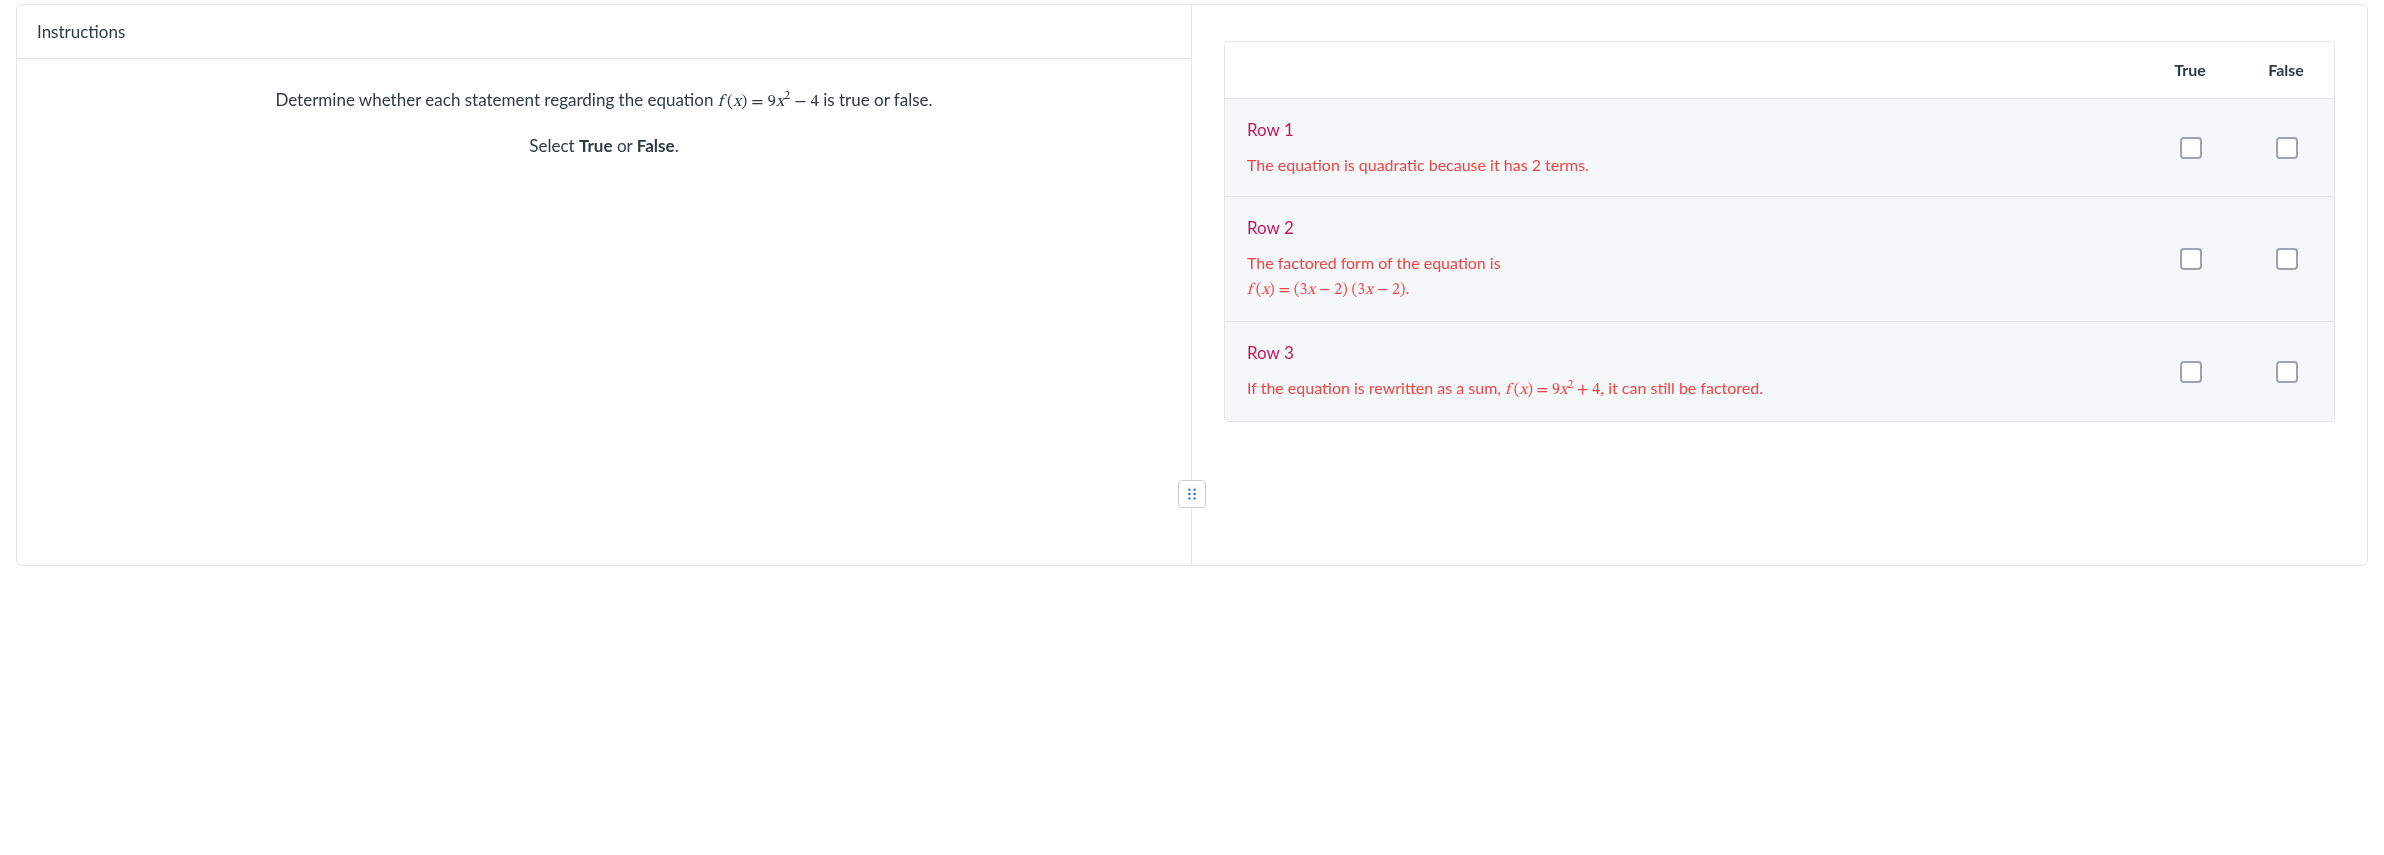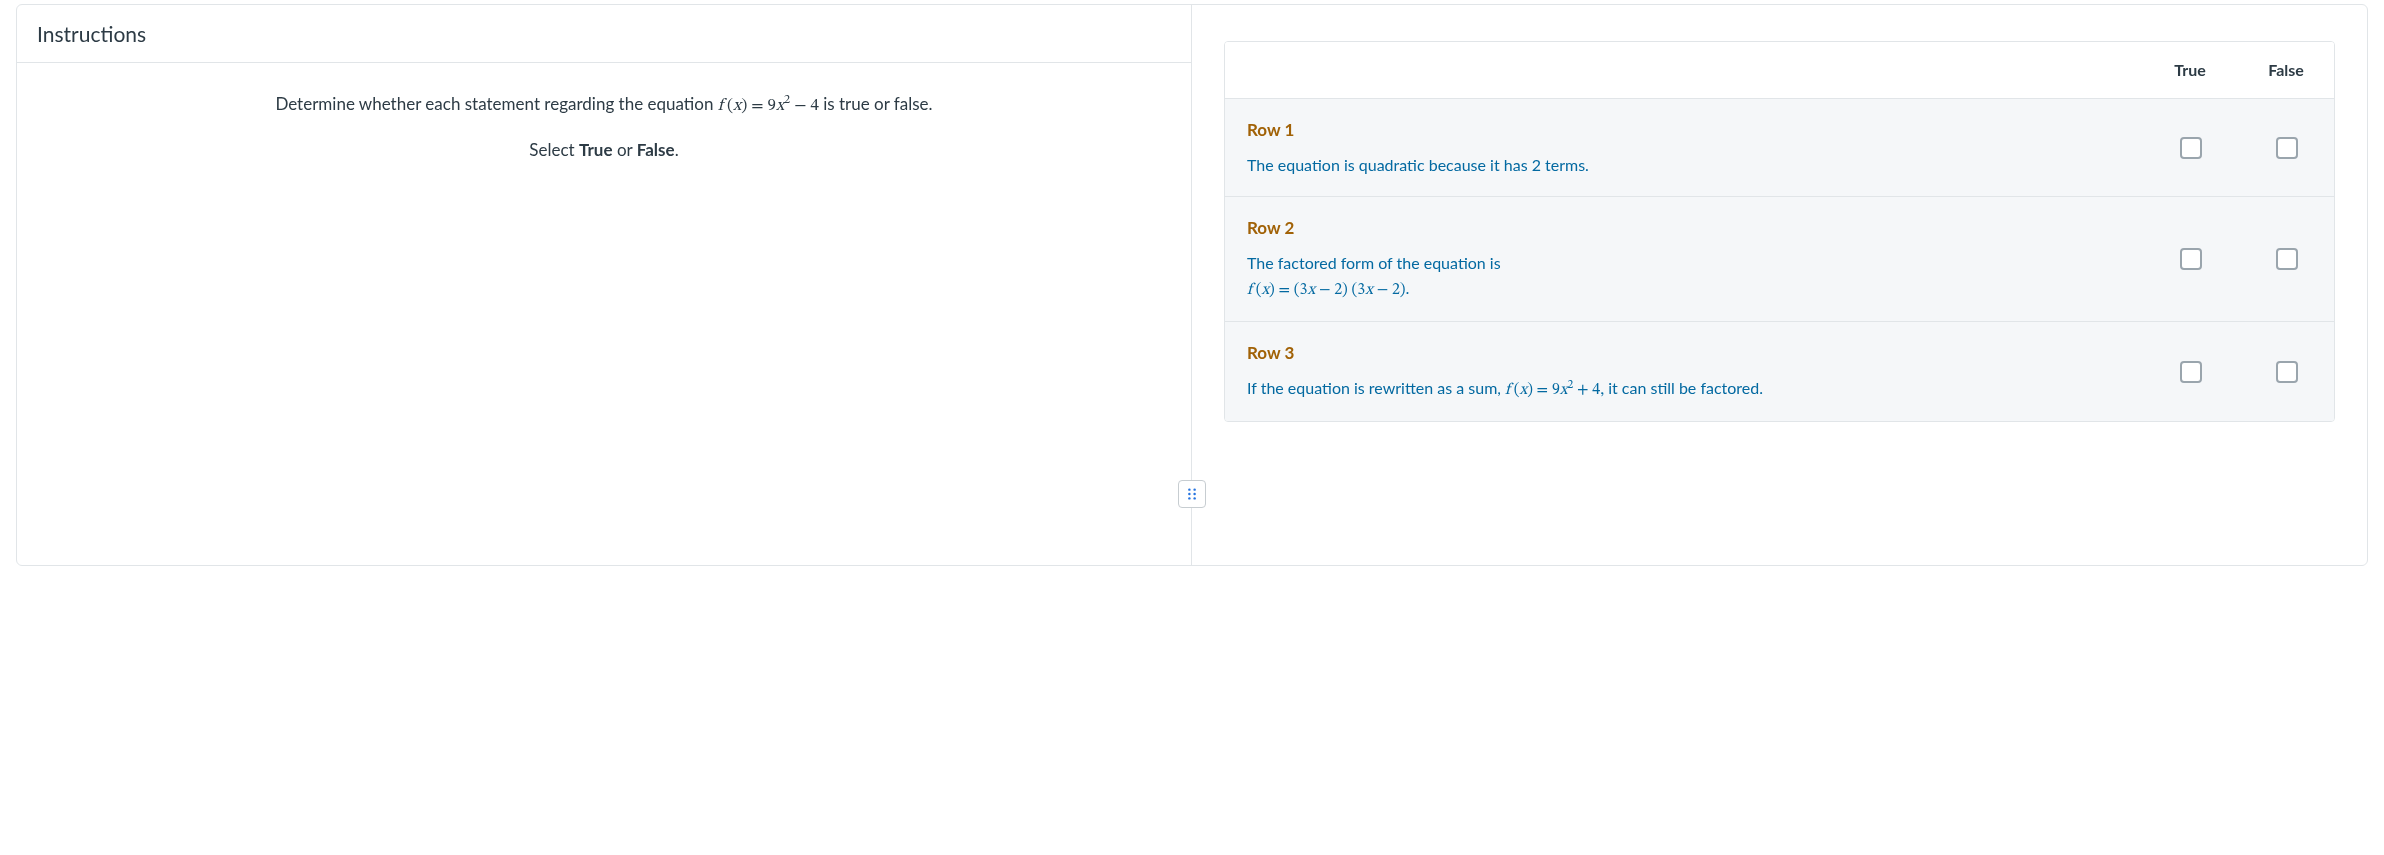--- a/index.html
+++ b/index.html
@@ -26,21 +26,21 @@
   }
   .panel.left {
     width: 50%;
     border-right: 1px solid #e1e5e8;
   }
   .panel.right {
     width: 50%;
   }
   .panel-header {
     padding: 16px 20px 16px 20px;
-    font-size: 21px;
+    font-size: 17px;
     color: #2d3b45;
     border-bottom: 1px solid #e1e5e8;
   }
   .panel-body {
     padding: 28px 32px;
     font-size: 17px;
     line-height: 1.55;
   }
   .panel-body p { margin: 0 0 18px 0; text-align: center; }
 
@@ -100,28 +100,28 @@
   .arow.header .acol-stmt { min-height: 56px; }
   .arow.header .acol-check {
     font-weight: 700;
     font-size: 16px;
     color: #2d3b45;
   }
   .arow.body {
     background: #f5f7f9;
   }
   .row-title {
-    font-weight: 700;
+    font-weight: 400;
     font-size: 17px;
-    color: #a16207;
+    color: #be185d;
     margin-bottom: 10px;
   }
   .row-text {
     font-size: 16px;
-    color: #0369a1;
+    color: #ef4444;
   }
   .chk {
     appearance: none;
     -webkit-appearance: none;
     width: 22px;
     height: 22px;
     border: 2px solid #9aa5ad;
     border-radius: 4px;
     background: #fff;
     cursor: pointer;

